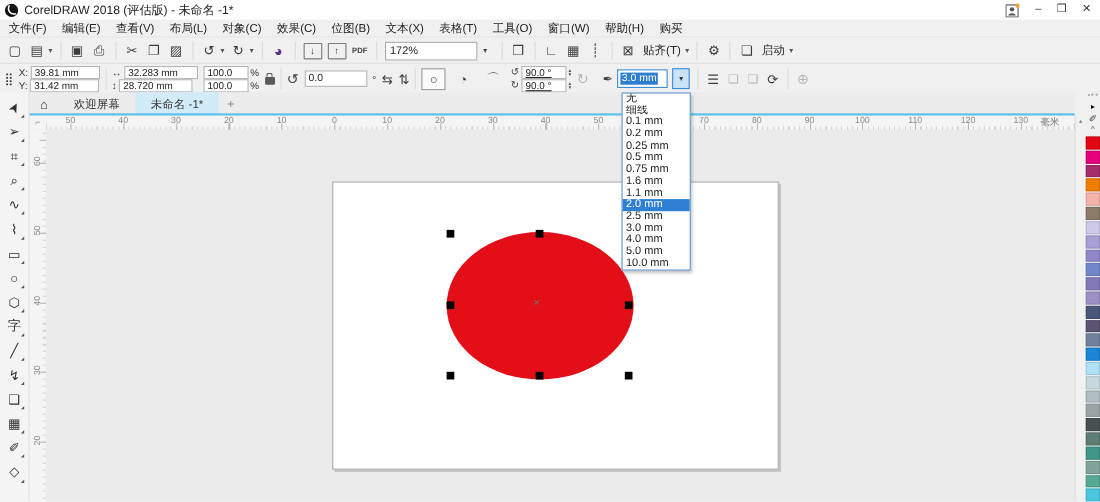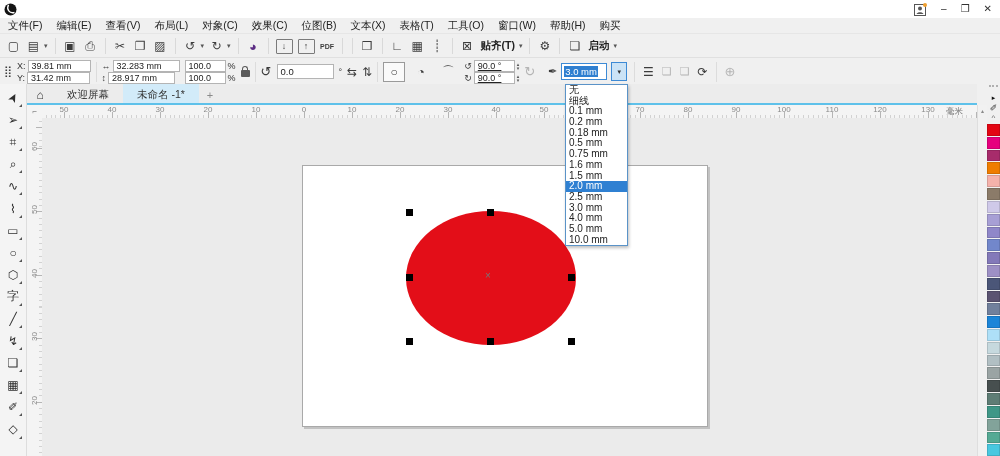--- a/index.html
+++ b/index.html
@@ -21,21 +21,21 @@
   
   .toolbar{position:absolute;left:0;top:33px;width:1000px;height:24px;background:#f0f0f0;border-top:1px solid #e6e6e6;display:flex;align-items:center;padding-left:6px;gap:5px;}
   .tb-btn{min-width:15px;height:16px;display:flex;align-items:center;justify-content:center;font-size:12px;color:#3c3c3c;cursor:default;}
   .tb-btn.boxed{border:1px solid #7a7a7a;width:13px;height:13px;font-size:9px;border-radius:1px;}
   .tb-btn.textic{font-size:7px;font-weight:bold;border:0;}
   .tb-dd{font-size:7px;color:#555;margin-left:-2px;}
   .tb-sep{width:1px;height:16px;background:#d9d9d9;margin:0 2px;}
   .tb-combo{display:flex;align-items:center;}
   .tb-combo .fld{width:78px;height:15px;background:#fff;border:1px solid #ababab;font-size:10px;display:flex;align-items:center;padding-left:4px;color:#222;}
   .tb-combo .btn{width:13px;height:17px;display:flex;align-items:center;justify-content:center;font-size:7px;color:#444;border:1px solid transparent;}
-  .tb-label{font-size:10.5px;color:#222;margin:0 1px;font-weight:bold;}
+  .tb-label{font-size:10.5px;color:#222;margin:0 1px;}
   .purple{color:#5c2d84;font-size:13px;}
 
   
   .propbar{position:absolute;left:0;top:57px;width:1000px;height:27px;background:#f0f0f0;border-top:1px solid #e0e0e0;}
   .pb-flow{position:absolute;left:4px;top:0;width:546px;height:27px;display:flex;align-items:center;gap:5px;overflow:hidden;}
   .pb-icon{font-size:11px;color:#3c3c3c;}
   .pb-sep{width:1px;height:20px;background:#dcdcdc;}
   .pb-col{display:flex;flex-direction:column;gap:1px;}
   .pb-row{display:flex;align-items:center;gap:2px;height:11px;}
   .pb-lbl{font-size:9px;color:#333;}
@@ -107,20 +107,21 @@
 
 <div id="app">
 
   <div class="titlebar">
     <span class="logo">
       <svg width="13" height="13">
           <circle cx="6.5" cy="6.5" r="6" fill="#141414"></circle>
           <path d="M4.5 1.8 C 2.2 6.5, 5.5 10.8, 10.5 9.5" stroke="#fff" stroke-width="1.4" fill="none"></path>
         </svg>
     </span>
+    <span class="title-text">CorelDRAW 2018 (评估版) - 未命名 -1*</span>
     <div class="win-controls">
       <span class="acct">
         <svg width="13" height="13">
             <rect x="0.5" y="1.5" width="11" height="11" fill="none" stroke="#555"></rect>
             <circle cx="6" cy="5.5" r="2" fill="#555"></circle>
             <path d="M2.5 11 C3.5 8.5, 8.5 8.5, 9.5 11 Z" fill="#555"></path>
             <circle cx="11" cy="2" r="2" fill="#f0a030"></circle>
           </svg>
       </span>
       <span class="win-btn">–</span>
@@ -161,20 +162,24 @@
       <span class="tb-dd">▾</span>
       <span class="tb-btn">↻</span>
       <span class="tb-dd">▾</span>
       <div class="tb-sep"></div>
       <span class="tb-btn purple">◕</span>
       <div class="tb-sep"></div>
       <span class="tb-btn boxed">↓</span>
       <span class="tb-btn boxed">↑</span>
       <span class="tb-btn textic">PDF</span>
       <div class="tb-sep"></div>
+      <span class="tb-combo">
+        <span class="fld">172%</span>
+        <span class="btn">▾</span>
+      </span>
       <div class="tb-sep"></div>
       <span class="tb-btn">❒</span>
       <div class="tb-sep"></div>
       <span class="tb-btn">∟</span>
       <span class="tb-btn">▦</span>
       <span class="tb-btn">┊</span>
       <div class="tb-sep"></div>
       <span class="tb-btn">⊠</span>
       <span class="tb-label">贴齐(T)</span>
       <span class="tb-dd">▾</span>
@@ -200,21 +205,21 @@
         </div>
       </div>
       <div class="pb-sep"></div>
       <div class="pb-col">
         <div class="pb-row">
           <span class="pb-icon" style="font-size:9px">↔</span>
           <span class="pb-input w64">32.283 mm</span>
         </div>
         <div class="pb-row">
           <span class="pb-icon" style="font-size:9px">↕</span>
-          <span class="pb-input w64">28.917 mm</span>
+          <span class="pb-input w64">28.720 mm</span>
         </div>
       </div>
       <div class="pb-col">
         <div class="pb-row">
           <span class="pb-input w40">100.0</span>
           <span class="pb-lbl">%</span>
         </div>
         <div class="pb-row">
           <span class="pb-input w40">100.0</span>
           <span class="pb-lbl">%</span>
@@ -375,25 +380,25 @@
     <div class="handle" style="left: 364px; top: 220px; background: rgb(0, 0, 0);"></div>
     <div class="handle" style="left: 445px; top: 220px; background: rgb(0, 0, 0);"></div>
     <div class="handle" style="left: 526px; top: 220px; background: rgb(0, 0, 0);"></div>
   </div>
 
   <div class="dropdown">
       <div class="dd-item">无</div>
       <div class="dd-item">细线</div>
       <div class="dd-item">0.1 mm</div>
       <div class="dd-item">0.2 mm</div>
-      <div class="dd-item">0.18 mm</div>
+      <div class="dd-item">0.25 mm</div>
       <div class="dd-item">0.5 mm</div>
       <div class="dd-item">0.75 mm</div>
       <div class="dd-item">1.6 mm</div>
-      <div class="dd-item">1.5 mm</div>
+      <div class="dd-item">1.1 mm</div>
       <div class="dd-item hl" style="background: rgb(47, 128, 210);">2.0 mm</div>
       <div class="dd-item">2.5 mm</div>
       <div class="dd-item">3.0 mm</div>
       <div class="dd-item">4.0 mm</div>
       <div class="dd-item">5.0 mm</div>
       <div class="dd-item">10.0 mm</div>
     </div>
 
   <div class="scrollv">
     <span class="up">▴</span>

